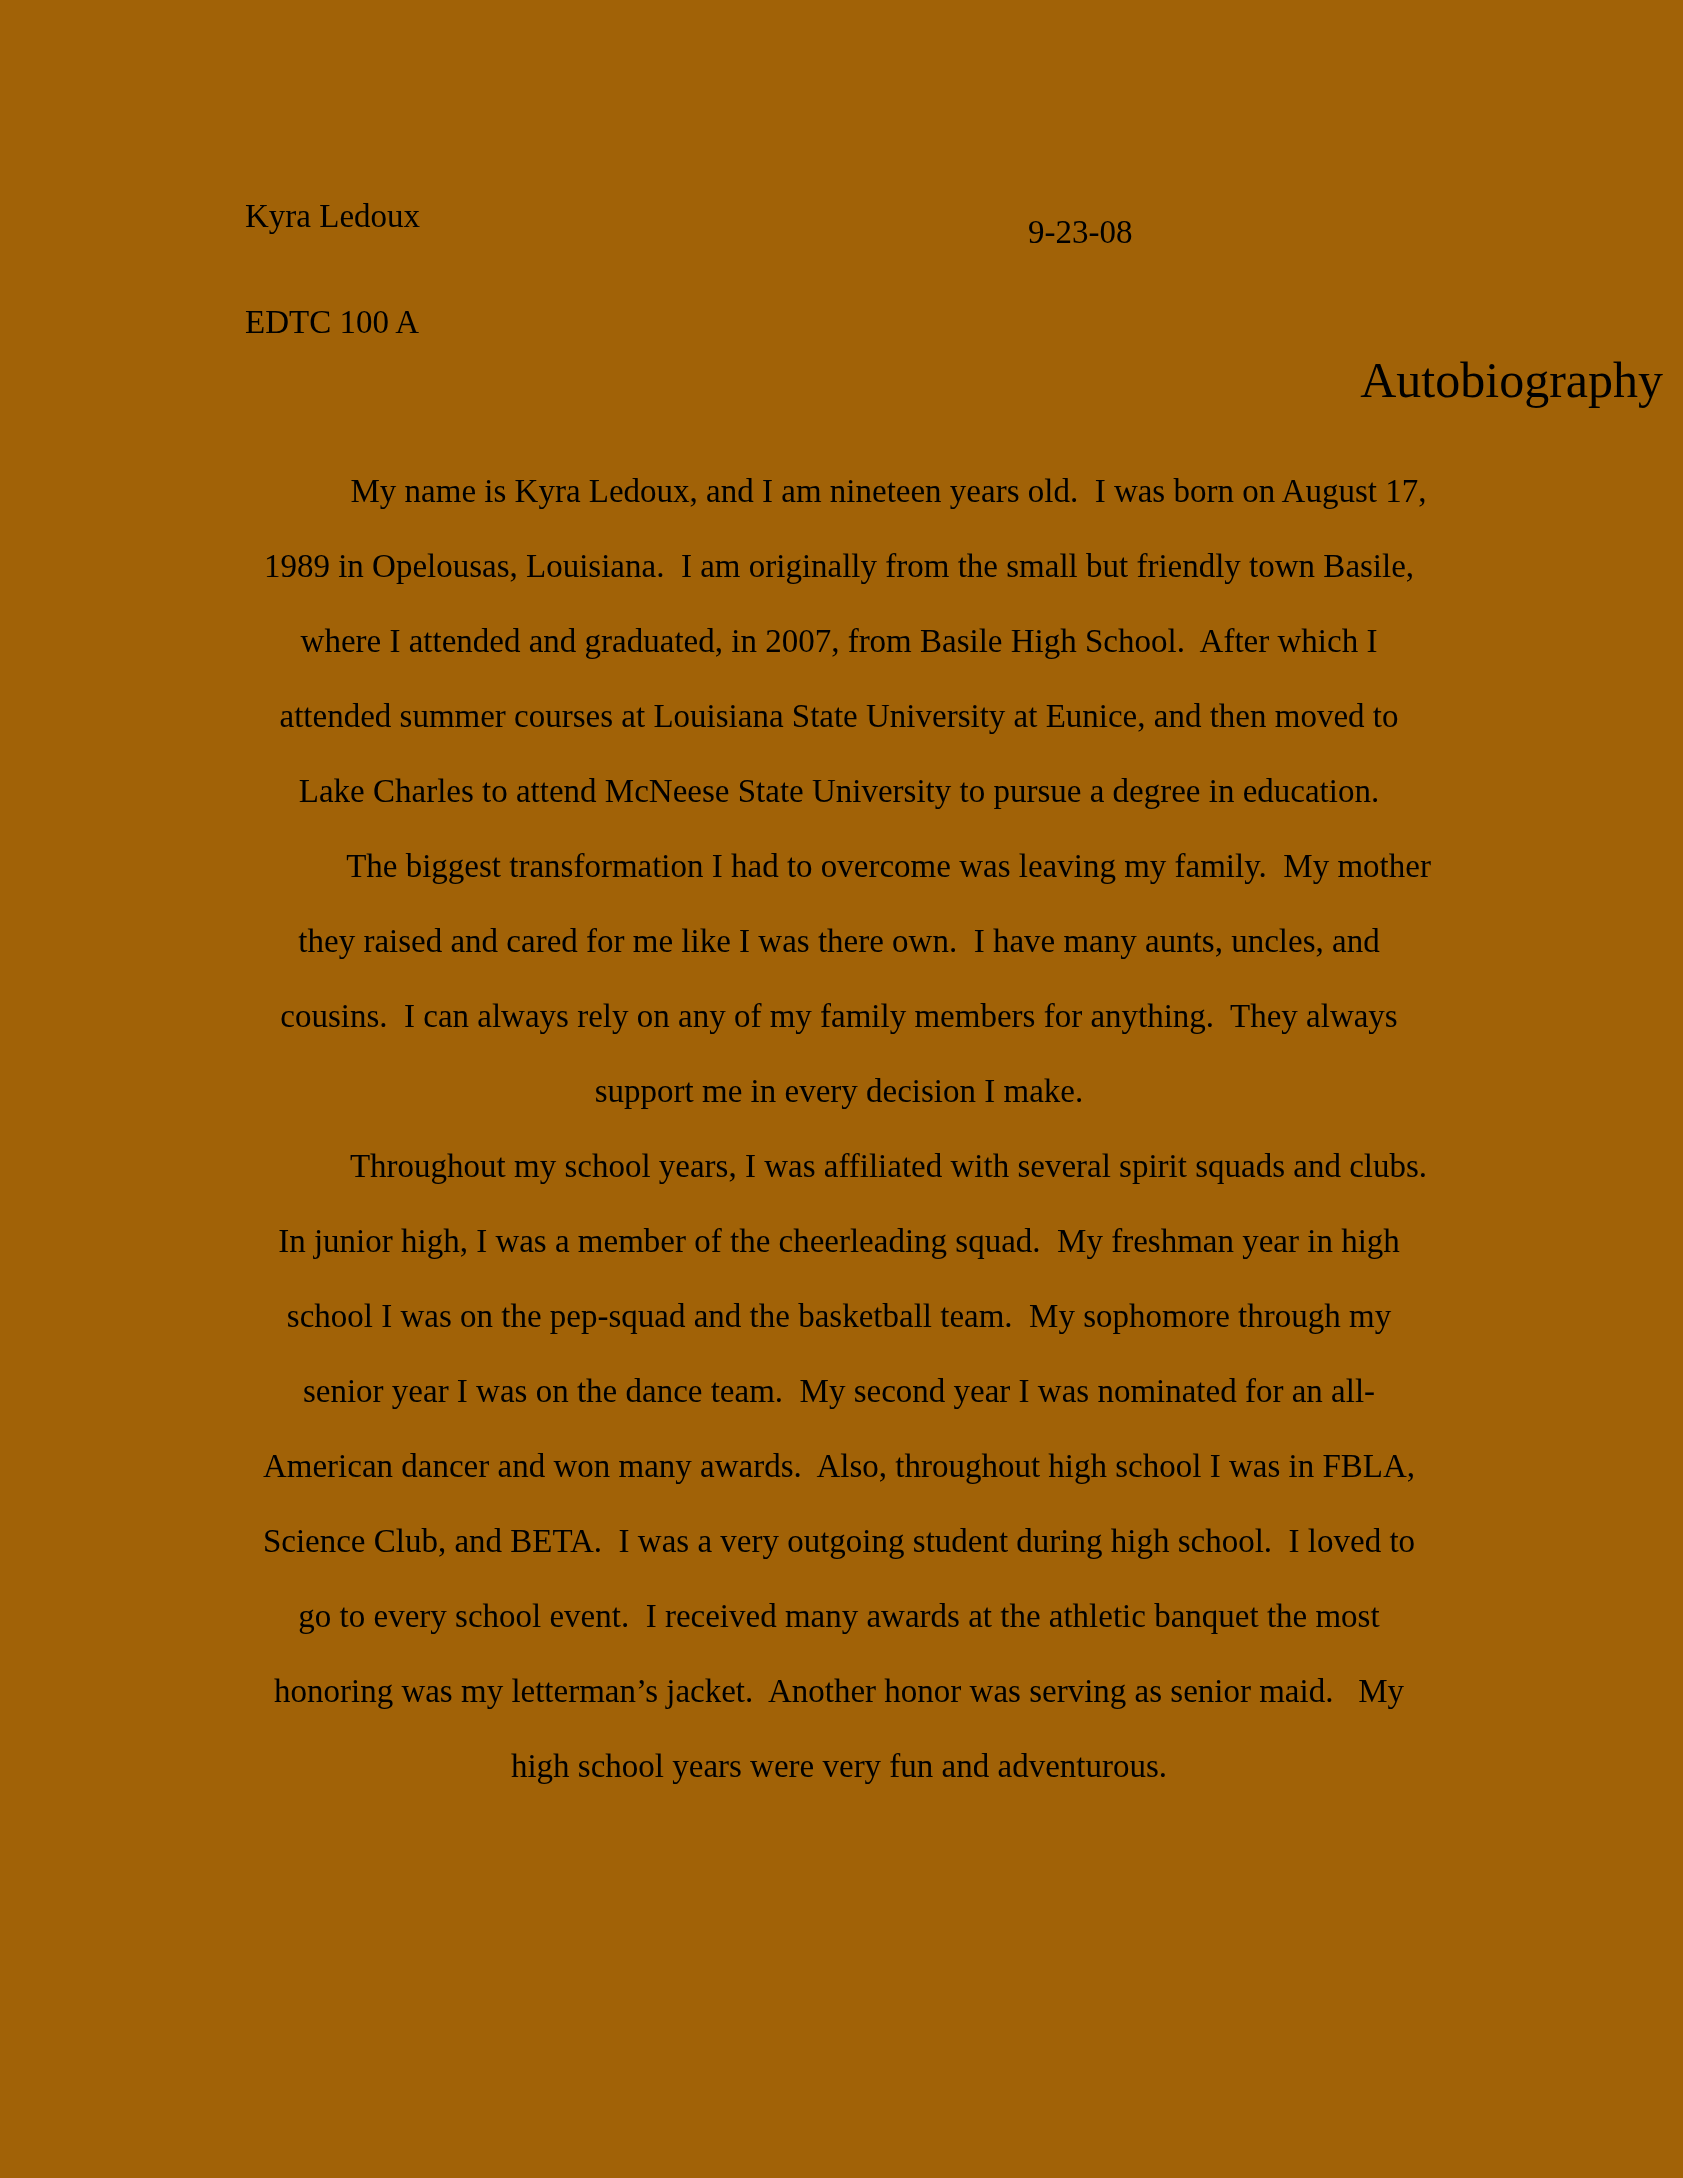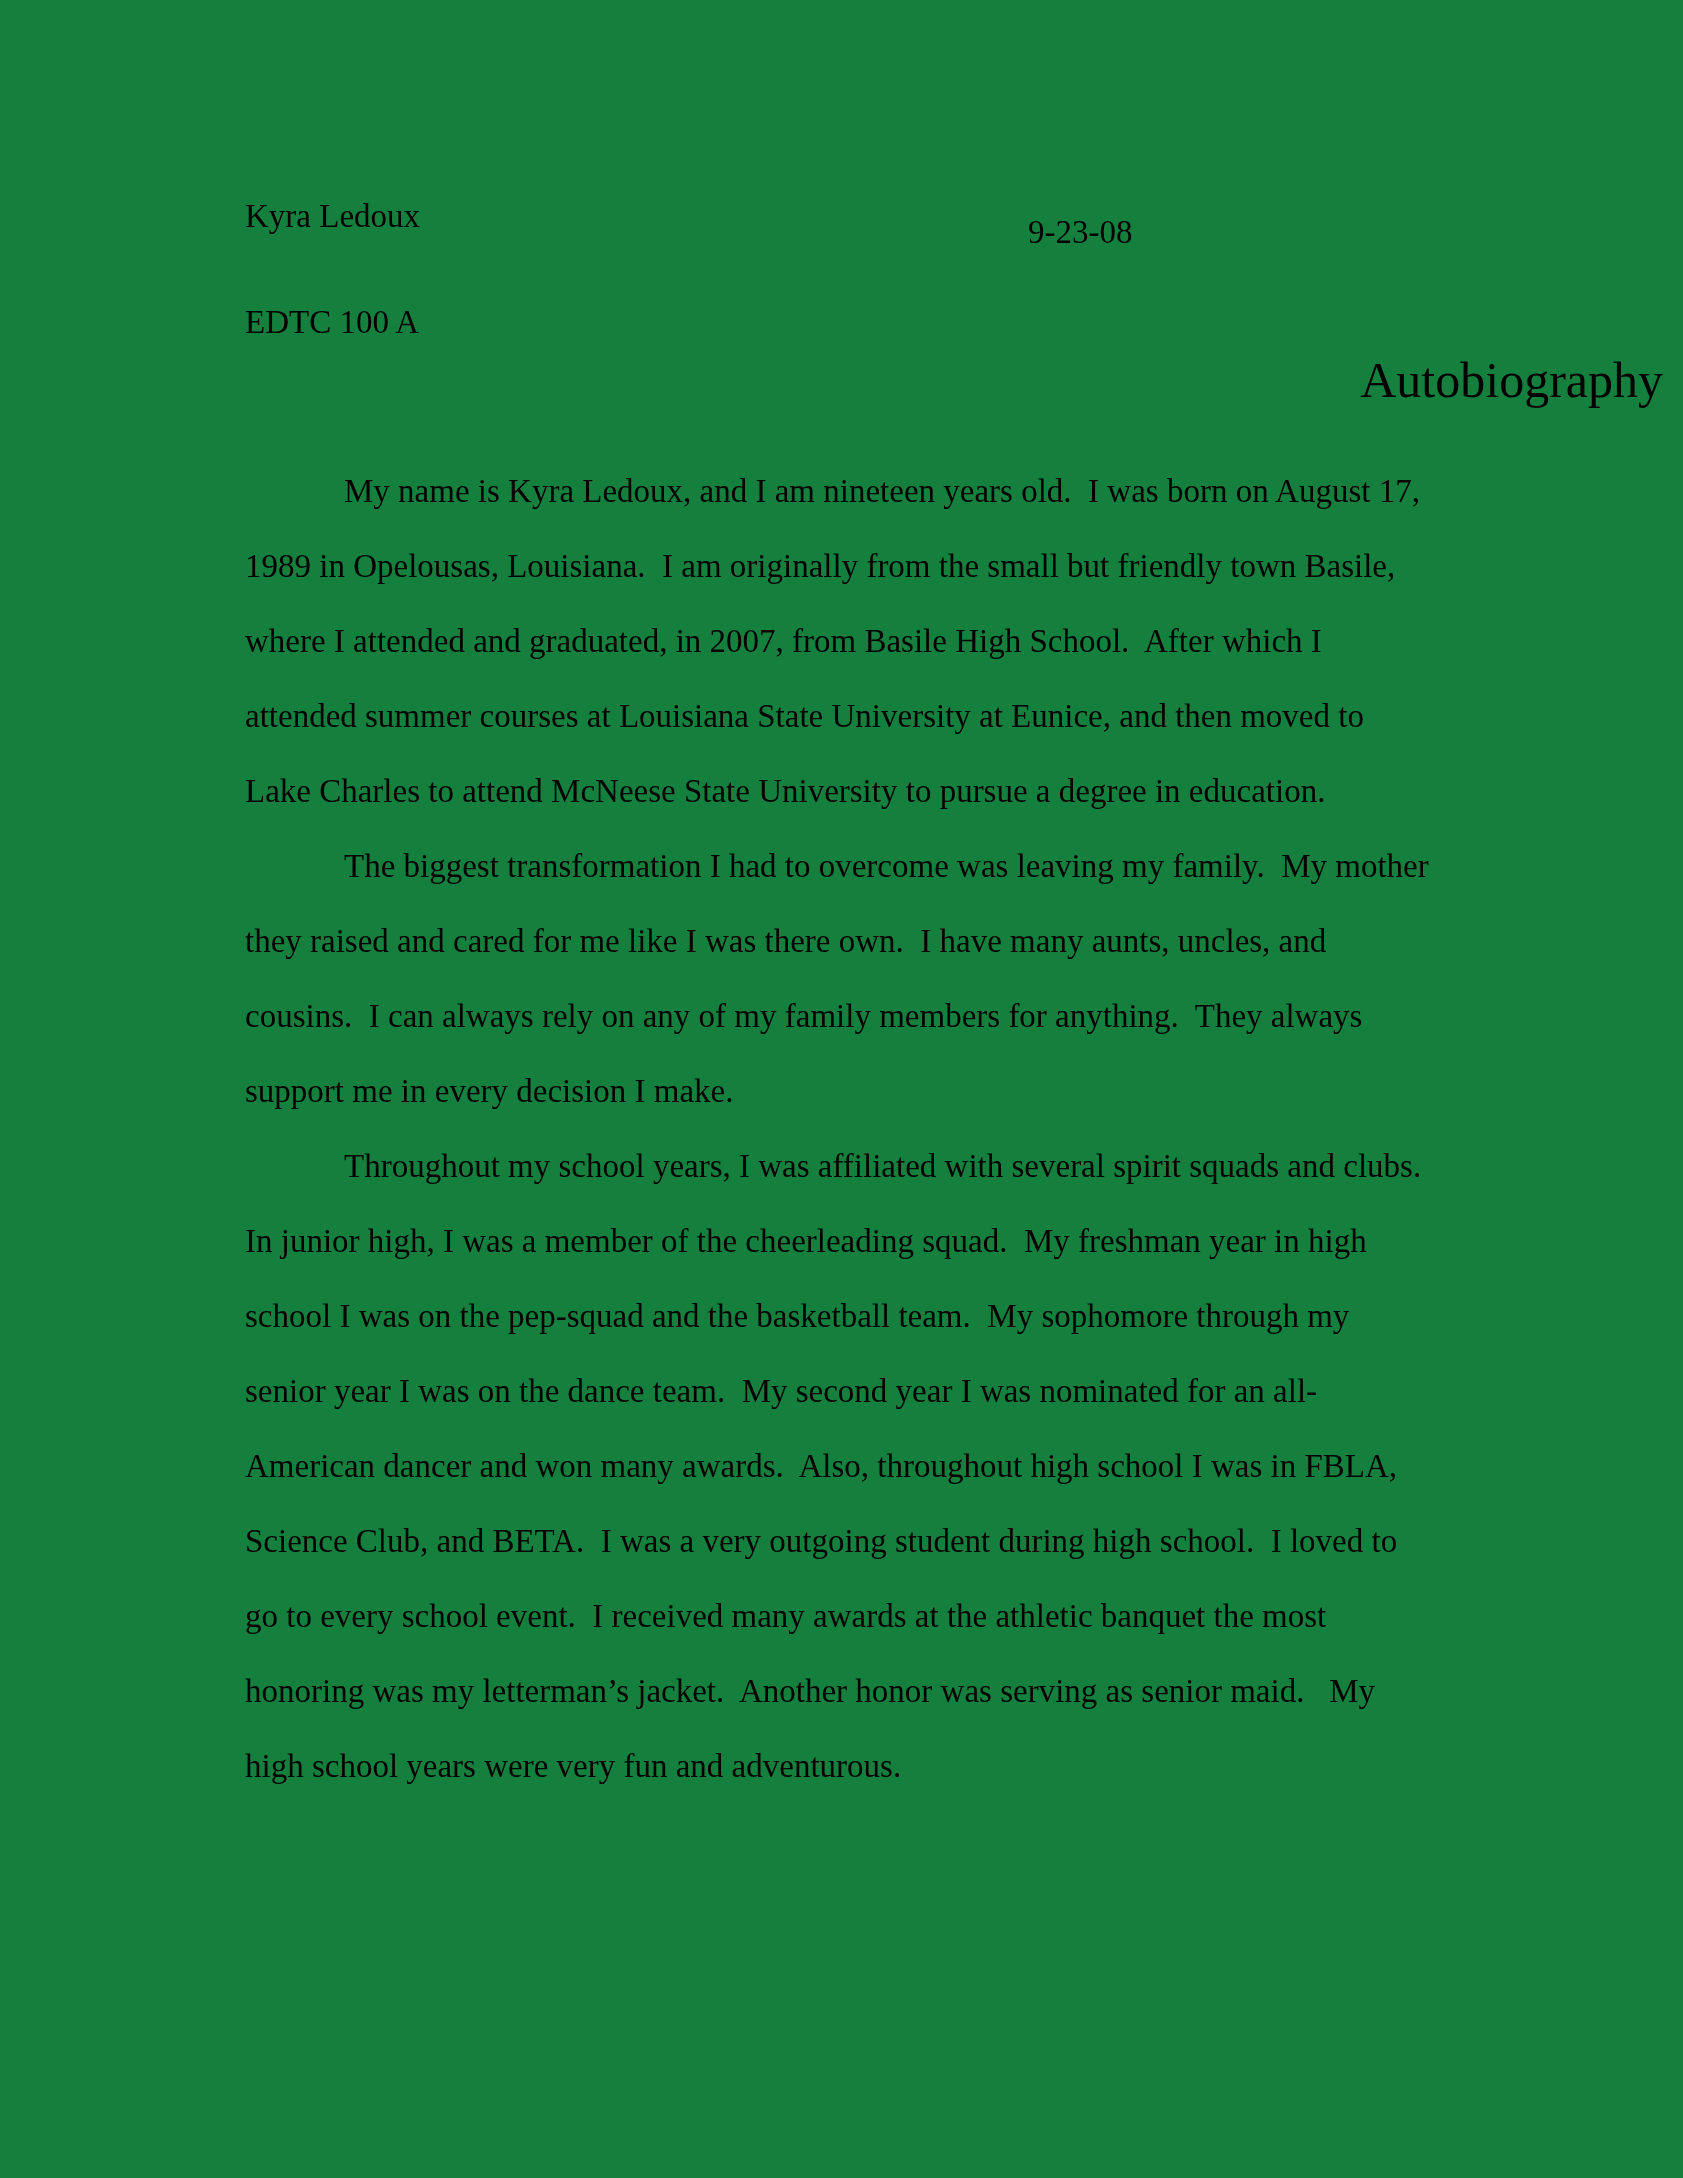--- a/index.html
+++ b/index.html
@@ -13,21 +13,21 @@
       position: relative;
       overflow: hidden;
       font-family: "Liberation Serif", "DejaVu Serif", serif;
       color: #000000;
     }
     .page {
       position: absolute;
       left: 0; top: 0;
       width: 1683px;
       height: 2178px;
-      background: #15803d;
+      background: #a16207;
     }
     .line {
       position: absolute;
       left: 245px;
       font-size: 33px;
       line-height: 40px;
       white-space: pre;
     }
     .header-name { top: 196px; }
     .header-date { top: 212px; left: 1028px; }
@@ -46,20 +46,21 @@
       position: absolute;
       left: 245px;
       top: 471px;
       width: 1188px;
     }
     .body-line {
       height: 75px;
       font-size: 33px;
       line-height: 40px;
       white-space: pre;
+      text-align: center;
     }
     .indent { padding-left: 99px; }
   </style>
 </head>
 <body>
 
 <div class="page">
 
   <div class="line header-name">Kyra Ledoux</div>
   <div class="line header-date">9-23-08</div>

